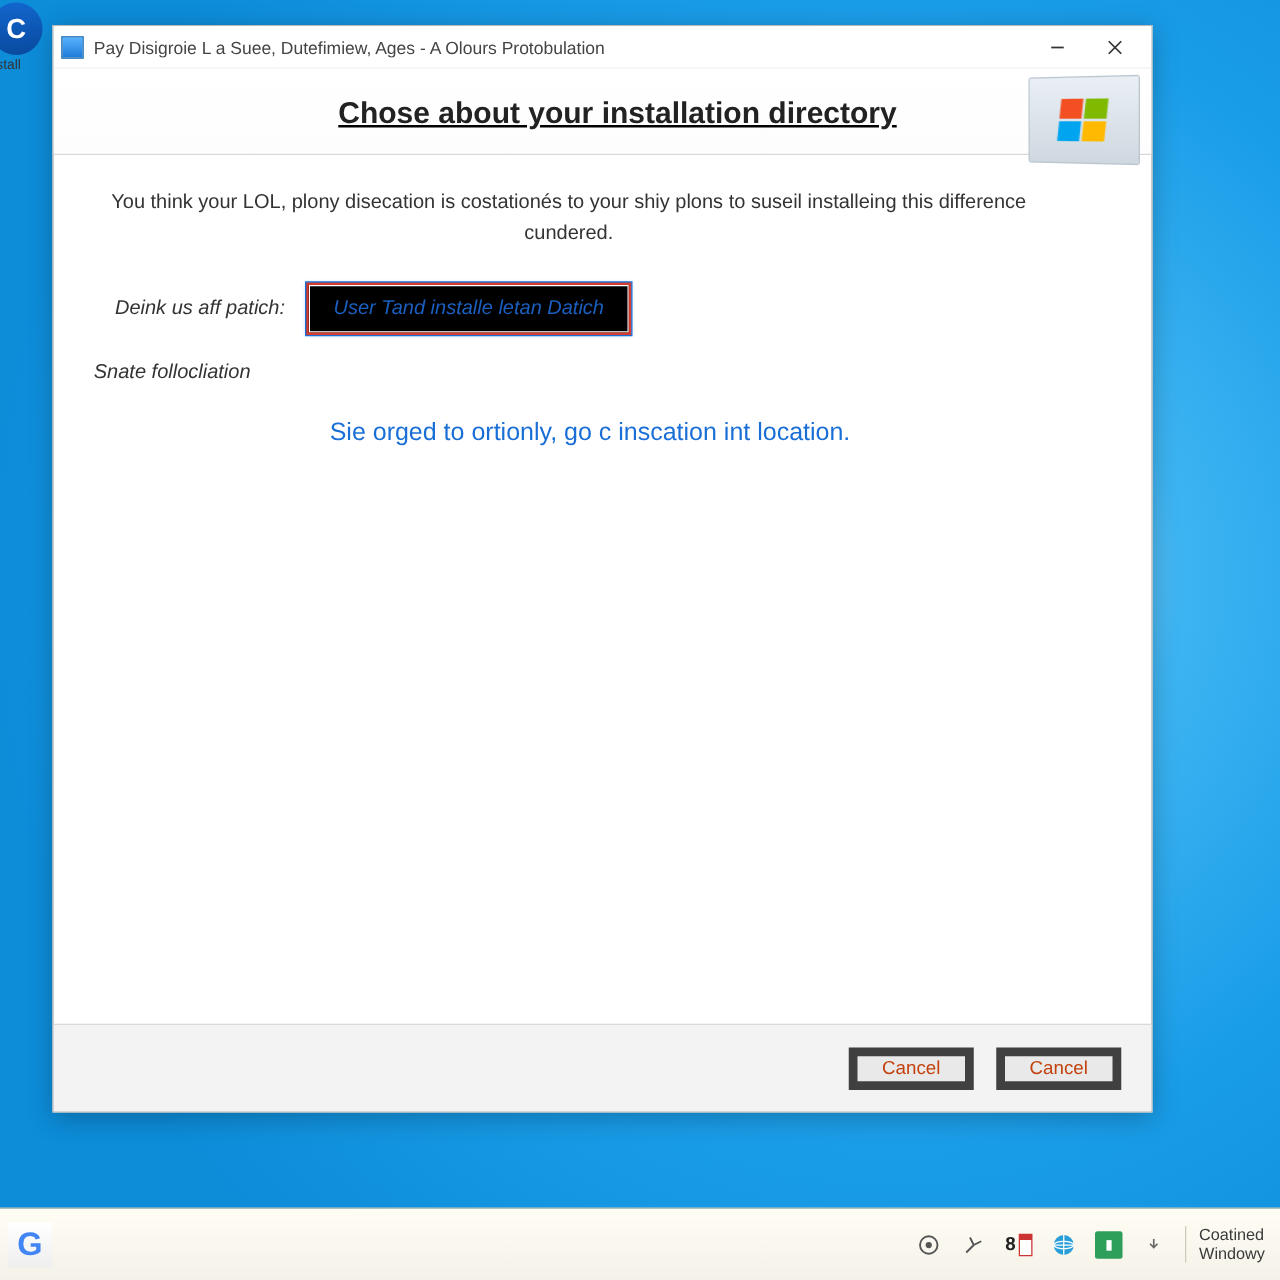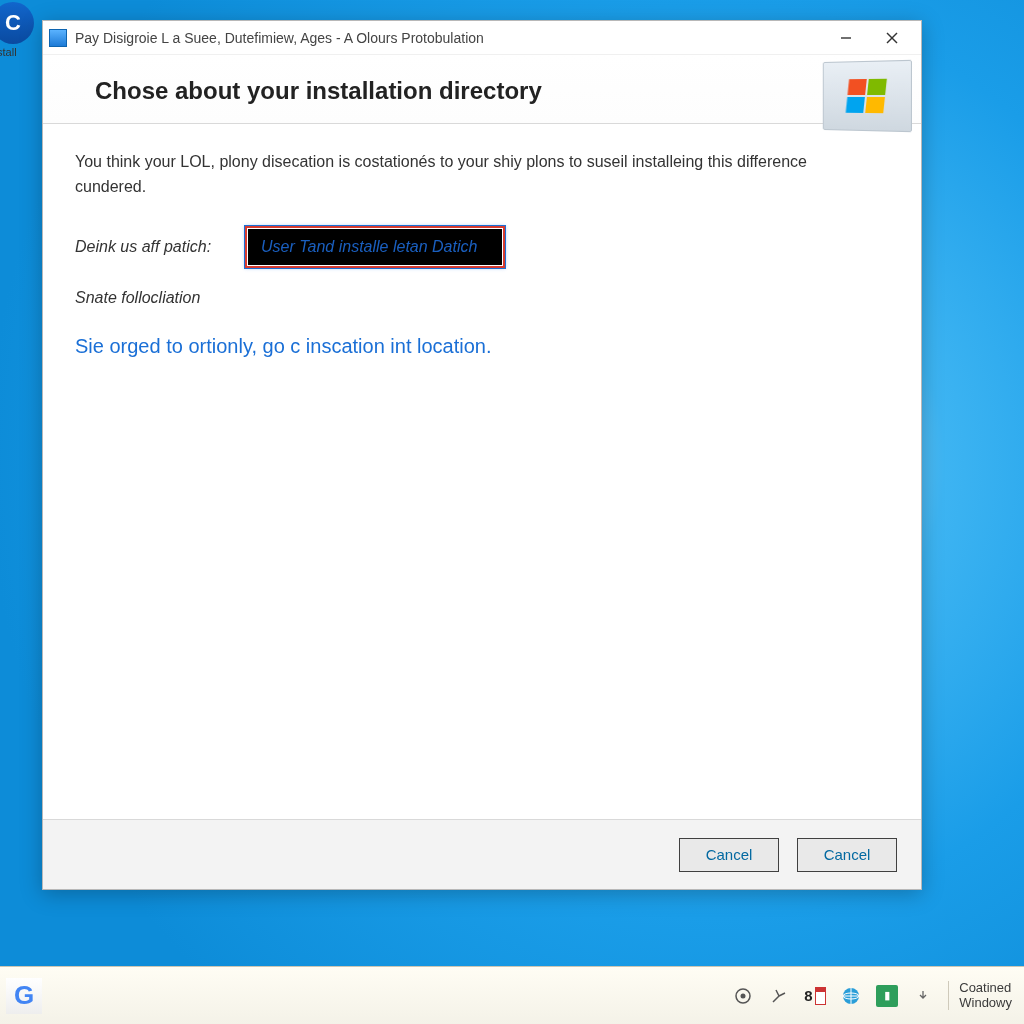--- a/index.html
+++ b/index.html
@@ -24,21 +24,21 @@
     font-size:11px; color:#333;
   }
   
   .window {
     position:absolute;
     left:42px; top:20px;
     width:880px; height:870px;
     background:#ffffff;
     border:1px solid #b8b8b8;
     box-shadow:0 4px 20px rgba(0,0,0,0.25);
-    display:flex; flex-direction:column;
+    display:flex; flex-direction:column;text-align:center;
   }
   .titlebar {
     height:34px;
     display:flex; align-items:center;
     padding:0 6px;
     background:#ffffff;
     color:#444;
     font-size:14px;
     border-bottom:1px solid #f0f0f0;
   }
@@ -52,20 +52,21 @@
   .win-btn {
     width:46px;height:30px;
     display:flex;align-items:center;justify-content:center;
     color:#333;font-size:14px;
   }
   .header-band {
     position:relative;
     padding:22px 28px 18px 52px;
     border-bottom:1px solid #d9d9d9;
     background:linear-gradient(#ffffff,#fdfdfd);
+    text-decoration:underline;
   }
   .header-band h1 {
     font-size:24px; font-weight:600; color:#222;
   }
   .win-logo {
     position:absolute; right:10px; top:6px;
     width:90px;height:70px;
     background:linear-gradient(#e9eff5,#cfd8e0);
     border:1px solid #bcc6cf;
     border-radius:2px;
@@ -102,22 +103,22 @@
   .footer {
     height:70px;
     border-top:1px solid #d9d9d9;
     background:#f3f3f3;
     display:flex; align-items:center; justify-content:flex-end;
     gap:18px; padding:0 24px;
   }
   .btn {
     min-width:100px; height:34px;
     background:#e9e9e9;
-    border:1px solid #404040;
-    color:#0369a1; font-size:15px;
+    border:7px solid #404040;
+    color:#c2410c; font-size:15px;
     display:flex;align-items:center;justify-content:center;
   }
   
   .taskbar {
     position:absolute; left:0; right:0; bottom:0;
     height:58px;
     background:linear-gradient(#fffdf4,#f4f2e8);
     border-top:1px solid #ccc6b4;
     display:flex; align-items:center;
     padding:0 6px;

